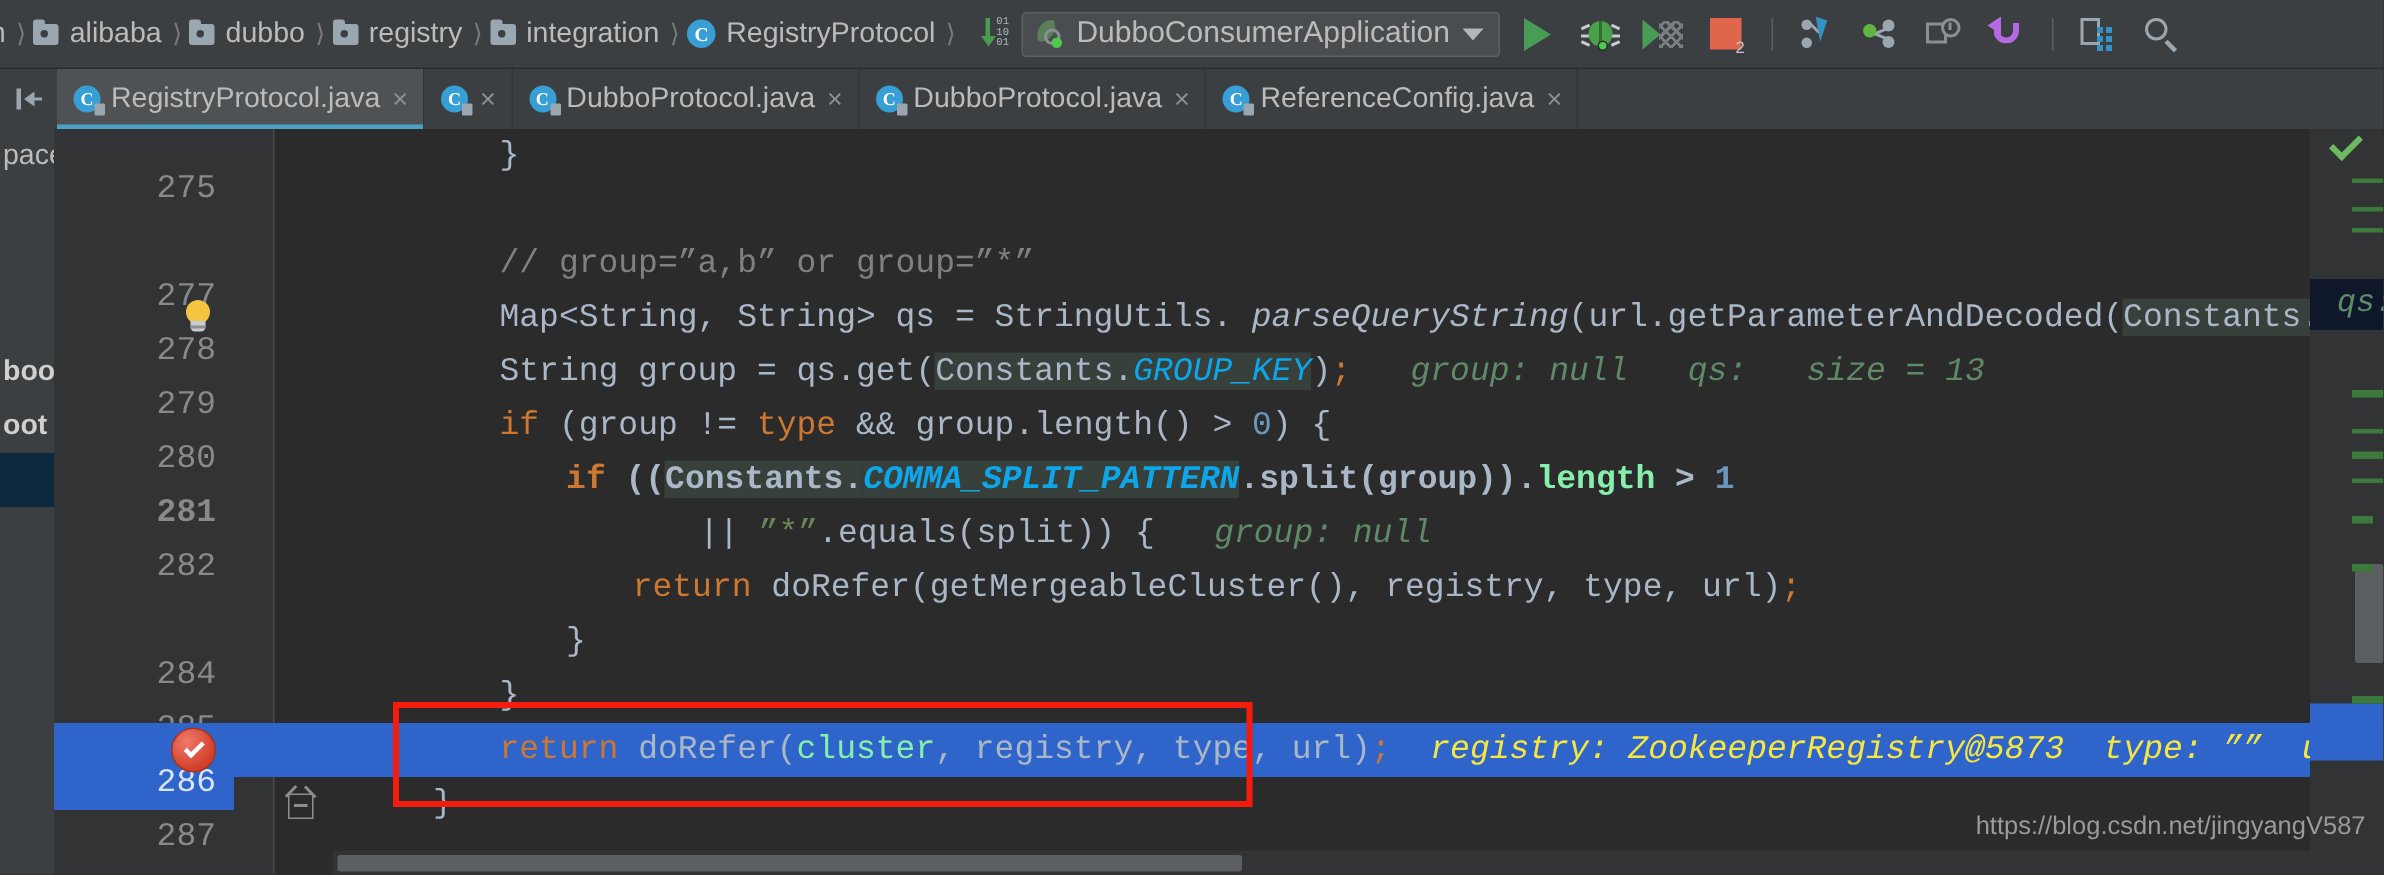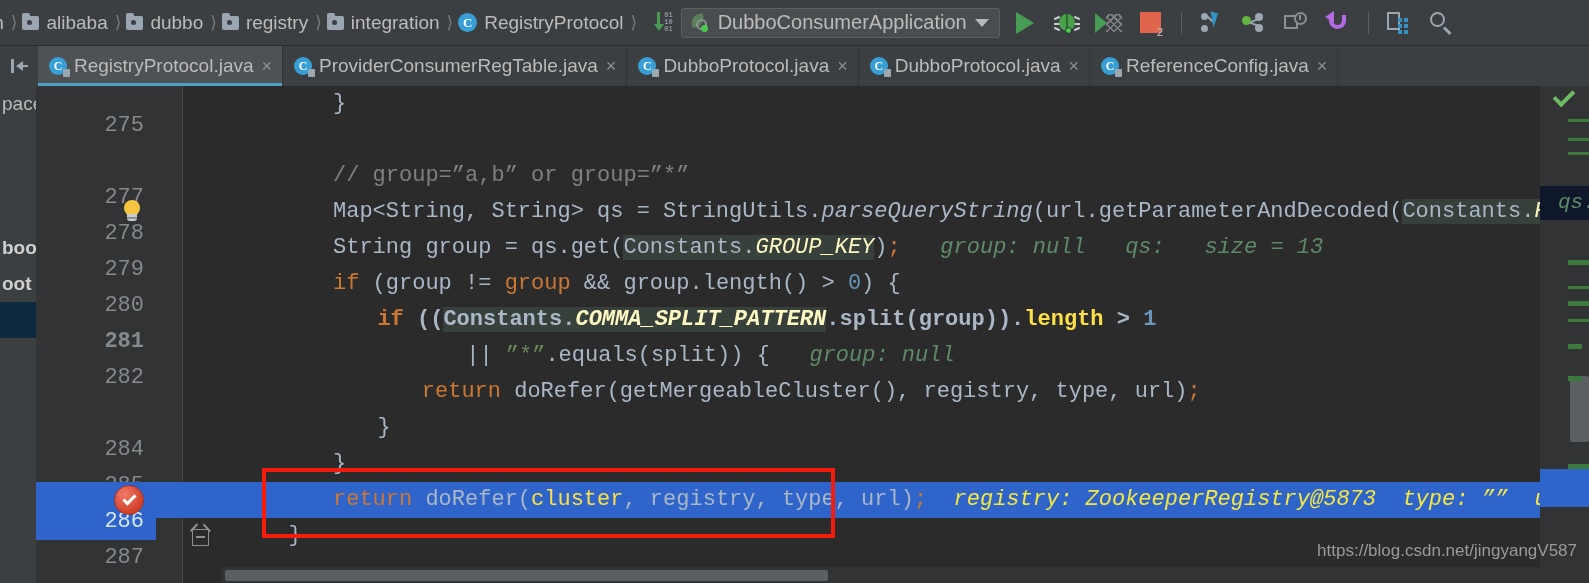--- a/index.html
+++ b/index.html
@@ -240,23 +240,23 @@
   }
   .code {
     position: absolute; left: 186px; white-space: pre;
     font-family: "Liberation Mono", monospace; font-size: 22px; line-height: 36px;
     color: #a9b7c6;
   }
   .kw { color: #cc7832; }
   .num { color: #6897bb; }
   .str { color: #6a8759; }
   .cmt { color: #808080; }
-  .fld { color: #fef9c3; font-style: italic; text-align: right; }
-  .fldn { color: #fde047; }
-  .mth { color: #a9b7c6; font-style: italic; }
+  .fld { color: #0ea5e9; font-style: italic; text-align: right; }
+  .fldn { color: #86efac; }
+  .mth { color: #a9b7c6; font-style: italic; margin-left: 13px; }
   .punct { color: #a9b7c6; }
   .semi { color: #cc7832; }
   .hint { color: #5f8a68; font-style: italic; }
   .hint-y { color: #f5e642; font-style: italic; }
   .usage { background: #37403a; }
 
   
   .bulb {
     position: absolute; left: 85px; width: 22px; height: 24px;
   }
@@ -480,21 +480,20 @@
     </div>
 
     <div class="tab active">
       <span class="ic-class">C</span>
       <span class="tab-label">RegistryProtocol.java</span>
       <span class="tab-close">×</span>
     </div>
 
     <div class="tab">
       <span class="ic-class">C</span>
-      <span class="tab-label">ProviderConsumerRegTable.java</span>
       <span class="tab-close">×</span>
     </div>
 
     <div class="tab">
       <span class="ic-class">C</span>
       <span class="tab-label">DubboProtocol.java</span>
       <span class="tab-close">×</span>
     </div>
 
     <div class="tab">
@@ -544,21 +543,21 @@
             <span class="base"></span>
           </div>
           <div class="code" style="left: 297px;"><span class="punct">Map</span><span class="punct">&lt;String, String&gt; </span><span class="punct">qs </span><span class="punct">= </span><span class="punct">StringUtils.</span><span class="mth">parseQueryString</span><span class="punct">(url.getParameterAndDecoded(</span><span class="usage">Constants.</span><span class="fld usage">REFER_KEY</span></div>
         </div>
         <div class="line" style="top: 144px;">
           <div class="ln-no">279</div>
           <div class="code" style="left: 297px;"><span class="punct">String group </span><span class="punct">= </span><span class="punct">qs.get(</span><span class="usage">Constants.</span><span class="fld usage">GROUP_KEY</span><span class="punct">)</span><span class="semi">;</span><span class="hint">   group: null   qs:   size = 13</span></div>
         </div>
         <div class="line" style="top: 180px;">
           <div class="ln-no">280</div>
-          <div class="code" style="left: 297px;"><span class="kw">if </span><span class="punct">(group != </span><span class="kw">group</span><span class="punct"> &amp;&amp; group.length() &gt; </span><span class="num">0</span><span class="punct">) {</span></div>
+          <div class="code" style="left: 297px;"><span class="kw">if </span><span class="punct">(group != </span><span class="kw">type</span><span class="punct"> &amp;&amp; group.length() &gt; </span><span class="num">0</span><span class="punct">) {</span></div>
         </div>
         <div class="line" style="top: 216px; font-weight: bold;">
           <div class="ln-no">281</div>
           <div class="code" style="left: 341.4px;"><span class="kw">if </span><span class="punct">((</span><span class="usage">Constants.</span><span class="fld usage">COMMA_SPLIT_PATTERN</span><span class="punct">.split(group)).</span><span class="fldn">length</span><span class="punct"> &gt; </span><span class="num">1</span></div>
         </div>
         <div class="line" style="top: 252px;">
           <div class="ln-no">282</div>
           <div class="code" style="left: 430.2px;"><span class="punct">|| </span><span class="str">”*”</span><span class="punct">.equals(split)) {</span><span class="hint">   group: null</span></div>
         </div>
         <div class="line" style="top: 288px;">

